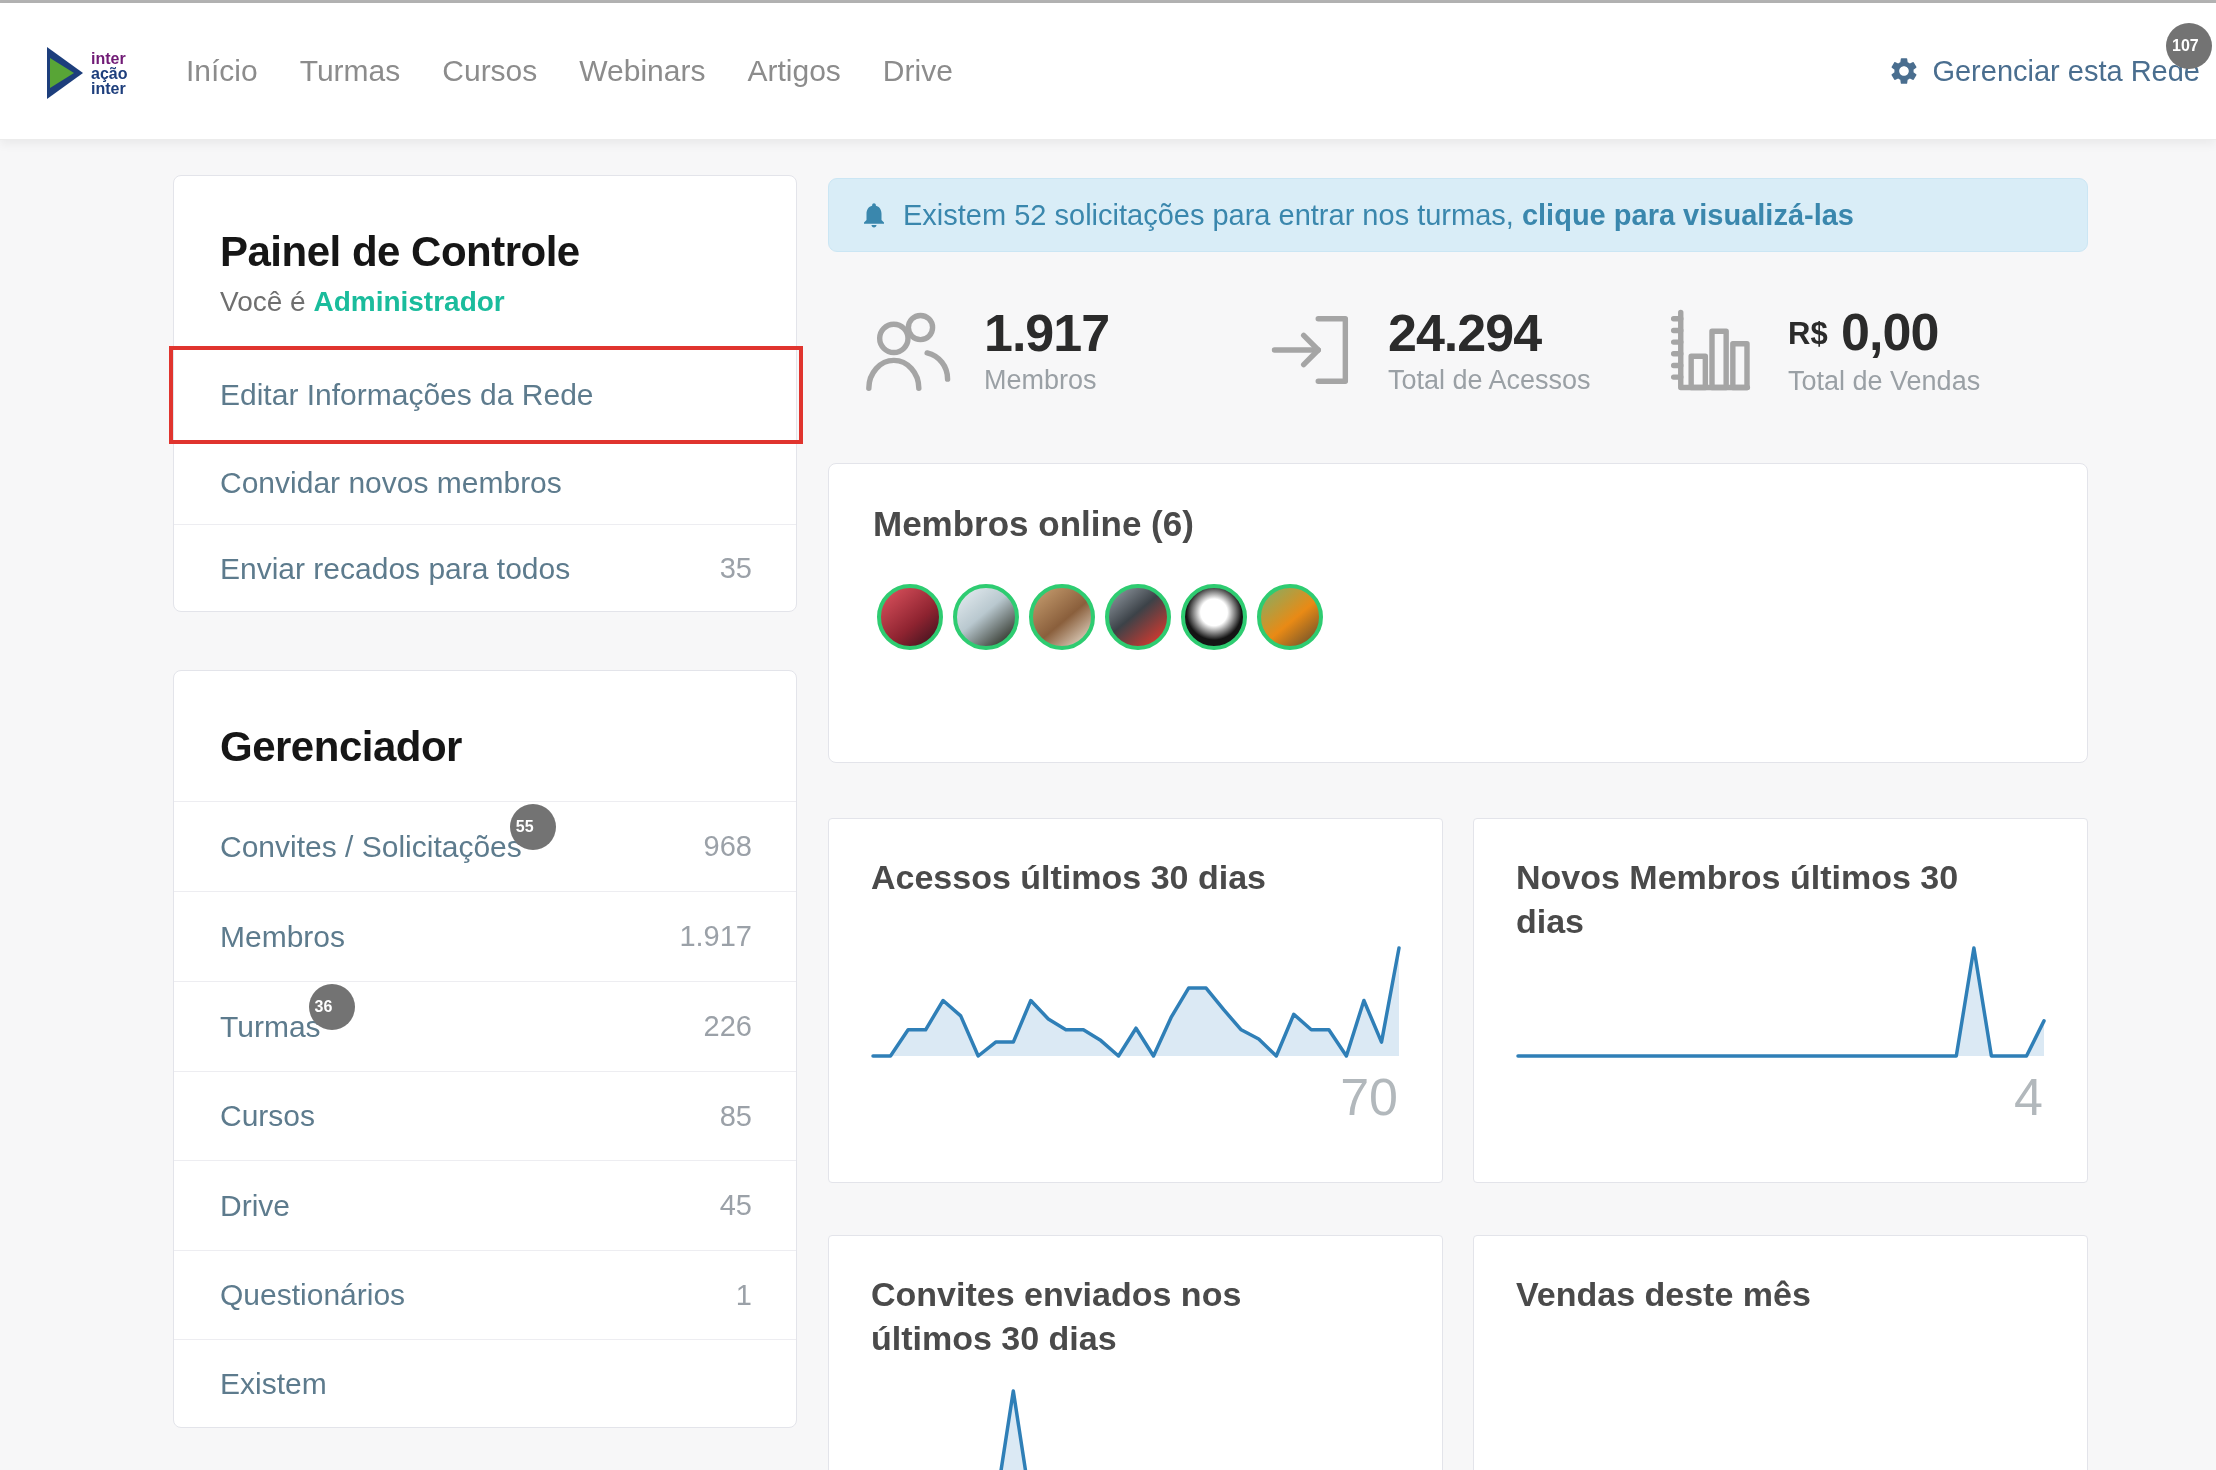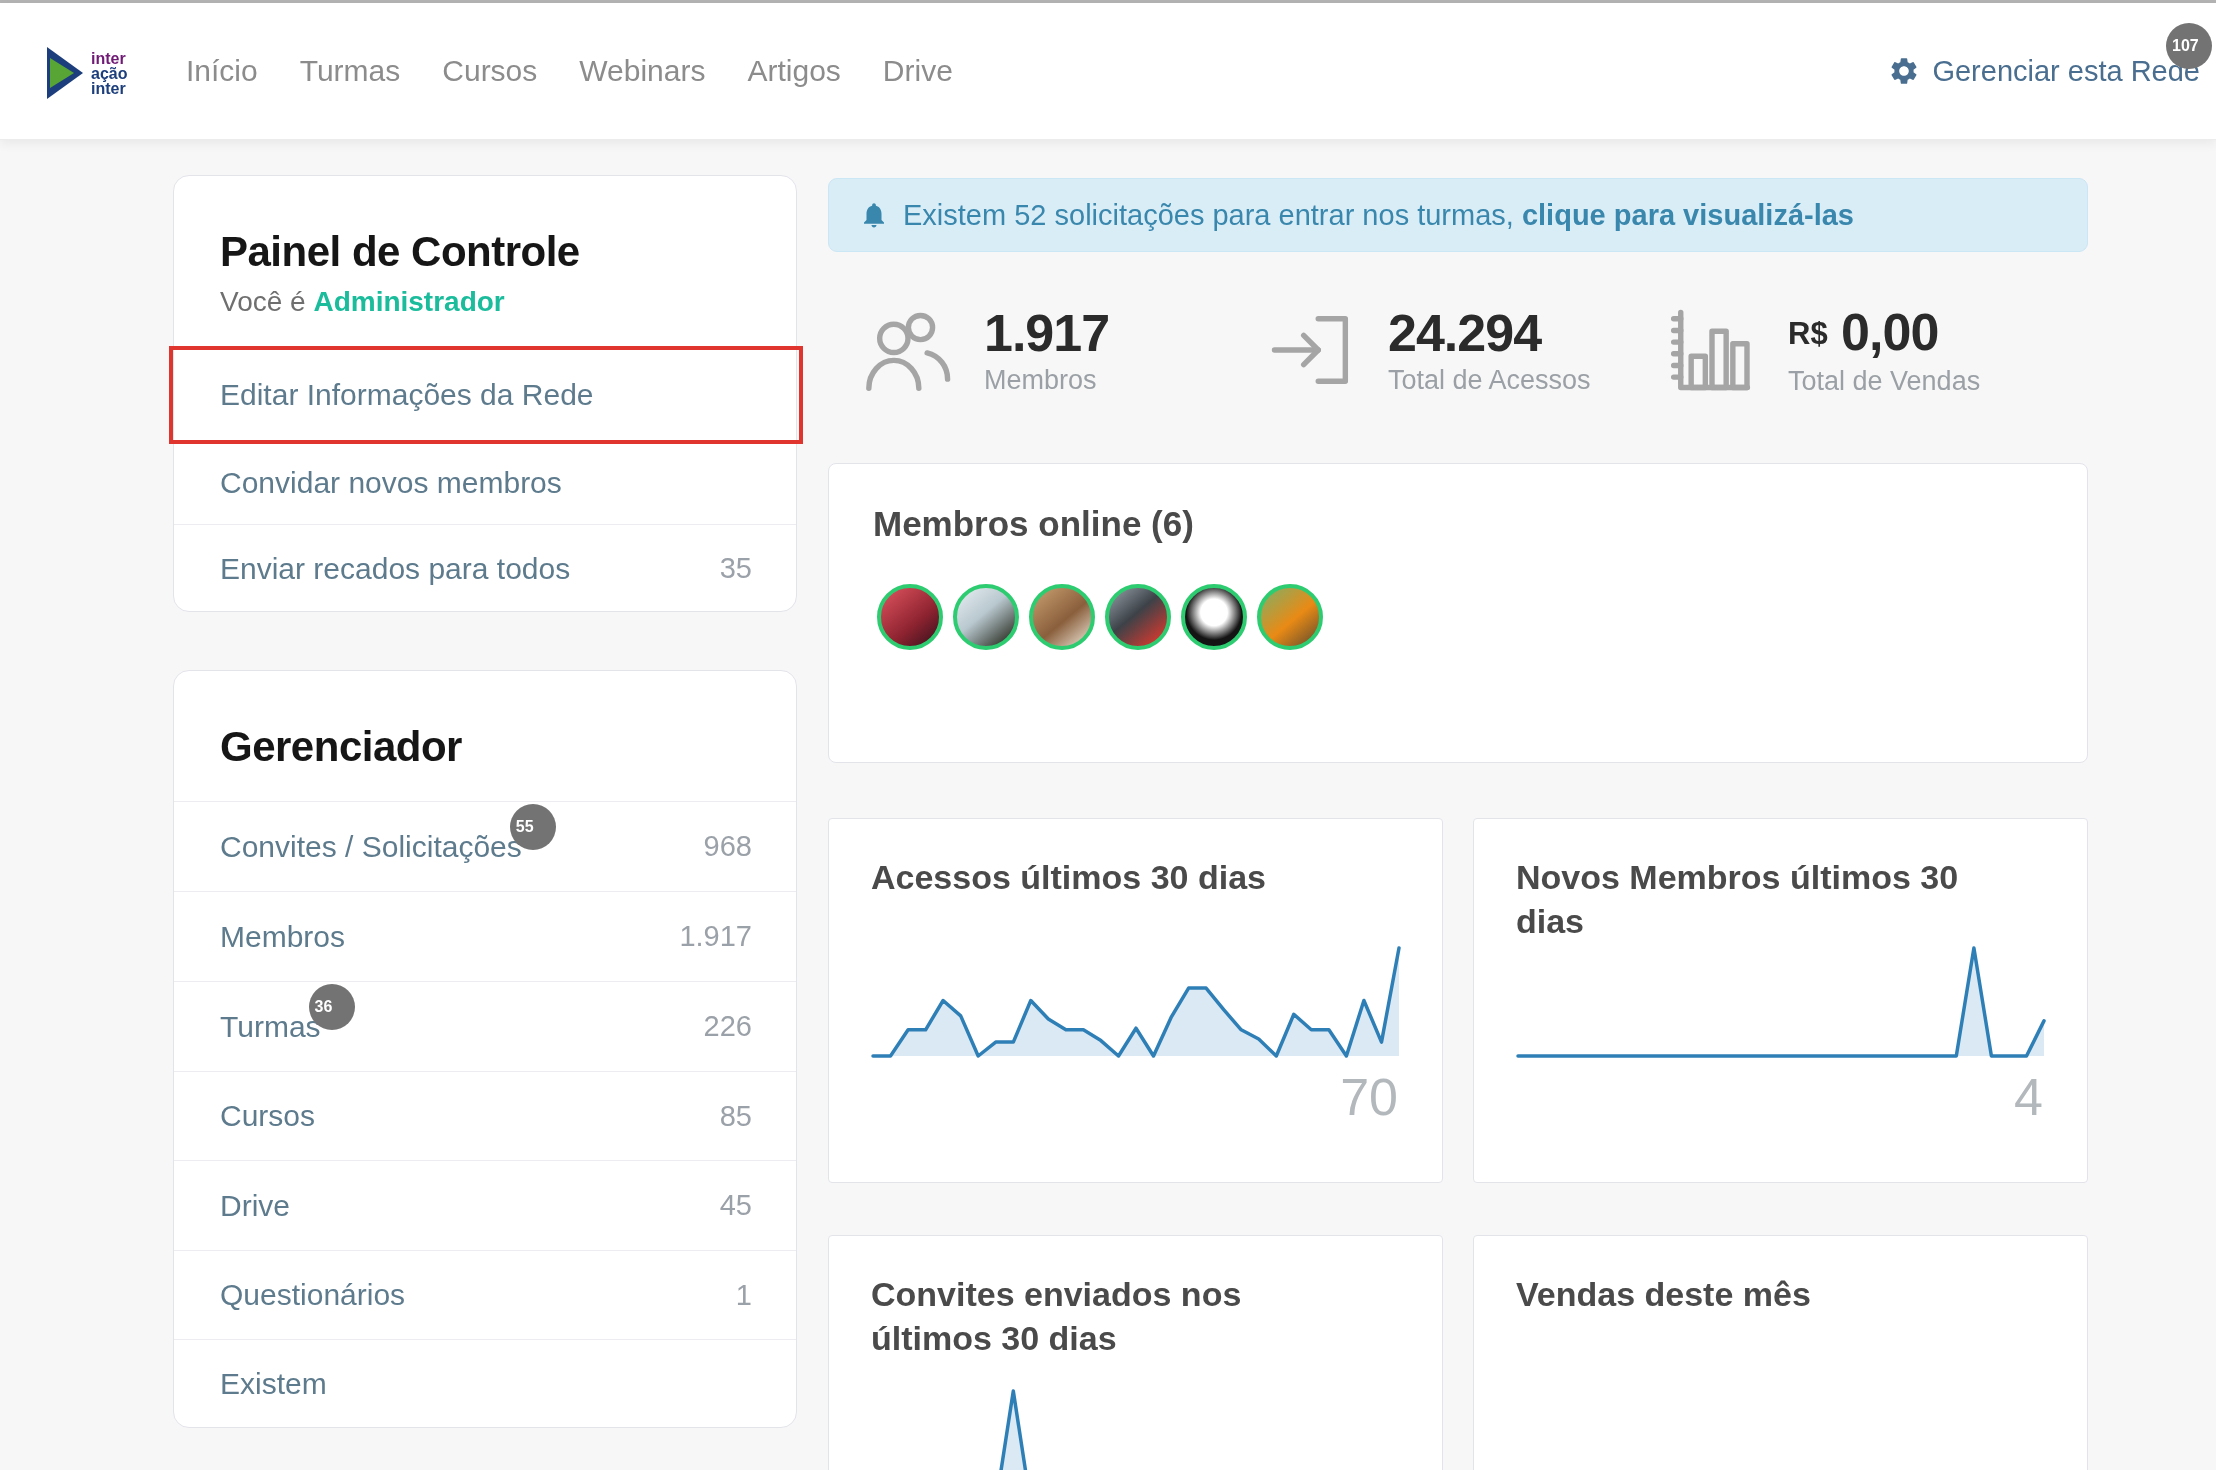--- a/index.html
+++ b/index.html
@@ -21,21 +21,21 @@
   .logo-l2,.logo-l3{color:#1d3e7c;}
   nav{position:absolute;left:186px;top:0;height:136px;display:flex;align-items:center;gap:42px;}
   .nav-item{font-size:30px;color:#8c8c8c;cursor:pointer;}
   .manage{position:absolute;right:16px;top:0;height:136px;display:flex;align-items:center;gap:12px;
           color:#4a6e8f;font-size:29px;cursor:pointer;}
   .manage .badge{position:absolute;right:-12px;top:20px;}
   .cbadge{display:inline-block;min-width:46px;height:46px;border-radius:23px;background:#737373;
           color:#fff;font-size:16px;font-weight:bold;line-height:46px;text-align:left;box-sizing:border-box;padding:0 6px;}
 
   
-  .scard{position:absolute;left:173px;width:624px;background:#fff;border:1px solid #e3e4ea;border-radius:16px;box-sizing:border-box;}
+  .scard{position:absolute;left:173px;width:624px;background:#fff;border:1px solid #e3e4ea;border-radius:8px;box-sizing:border-box;}
   #panel-card{top:175px;height:437px;}
   #manager-card{top:670px;height:758px;}
   .scard-head{padding:52px 46px 0 46px;}
   .scard-head h2{margin:0;font-size:42px;font-weight:bold;color:#161616;letter-spacing:-.5px;}
   .subtitle{margin:10px 0 0 0;font-size:28px;color:#6f6f6f;}
   .subtitle .role{color:#1abc9c;font-weight:bold;}
   .srow{position:absolute;left:0;width:100%;box-sizing:border-box;display:flex;align-items:center;
         padding:0 44px 0 46px;border-top:1px solid #ededf1;cursor:pointer;text-decoration:none;}
   .slabel{font-size:30px;color:#5d7b8d;}
   .svalue{margin-left:auto;font-size:29px;color:#9ba1a8;}

